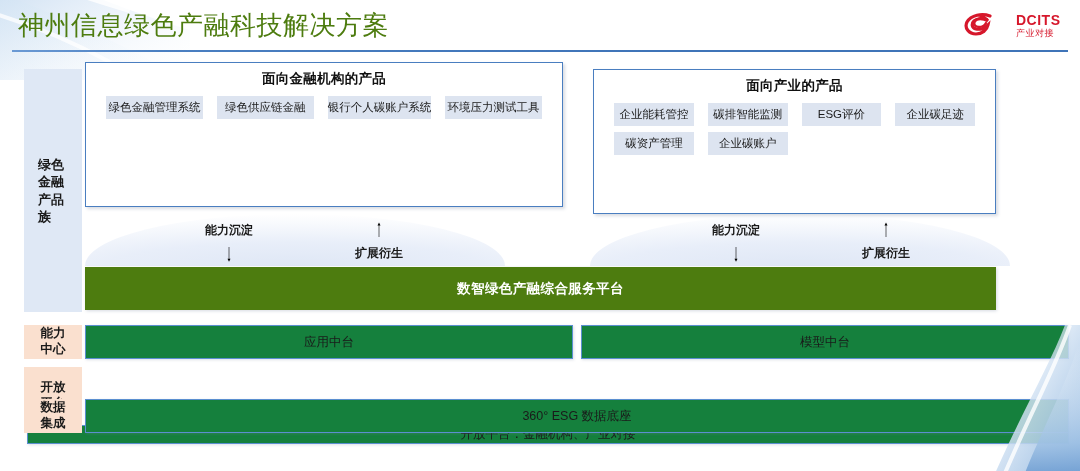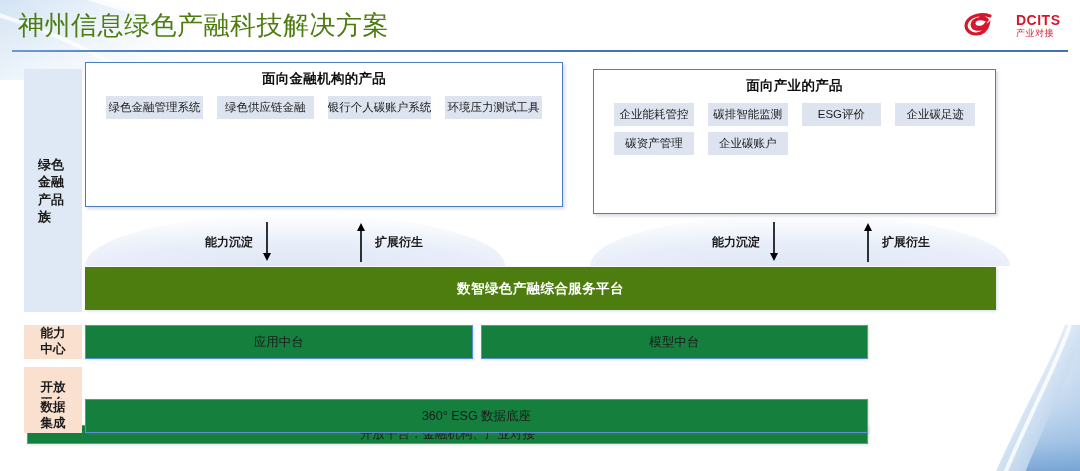--- a/index.html
+++ b/index.html
@@ -129,21 +129,21 @@
     bottom: 0;
     height: 52px;
     background: radial-gradient(ellipse 100% 100% at 50% 100%, #dfe7f5 0%, #e8eef9 45%, rgba(240,244,251,0.75) 72%, rgba(255,255,255,0) 100%);
     border-radius: 50% 50% 0 0 / 100% 100% 0 0;
     pointer-events: none;
   }
   .hill-left  { left: 85px;  width: 420px; }
   .hill-right { left: 590px; width: 420px; }
   .arrow-group {
     position: absolute;
-    display: flex; align-items: center; gap: 8px;
+    display: flex; align-items: center; gap: 8px; flex-direction: column;
   }
   .arrow-label {
     font-size: 12px; font-weight: bold; color: #1a1a1a;
     white-space: nowrap;
   }
   .arrow-svg { display: block; }
 
   
   .platform-bar {
     position: absolute;
@@ -155,21 +155,21 @@
   }
   .platform-bar-text {
     color: #ffffff; font-size: 13.5px; font-weight: bold;
     letter-spacing: 0.4px;
   }
 
   
   .row {
     position: absolute;
     left: 24px;
-    width: 844px;
+    width: 1045px;
     display: flex;
     align-items: stretch;
     gap: 0;
   }
   .row-1 { top: 325px; height: 34px; }
   .row-2 { top: 367px; height: 34px; flex-direction: column; }
   .row-3 { top: 399px; height: 34px; }
   .row-label {
     width: 58px; flex: 0 0 58px;
     background: #fae0cf;

